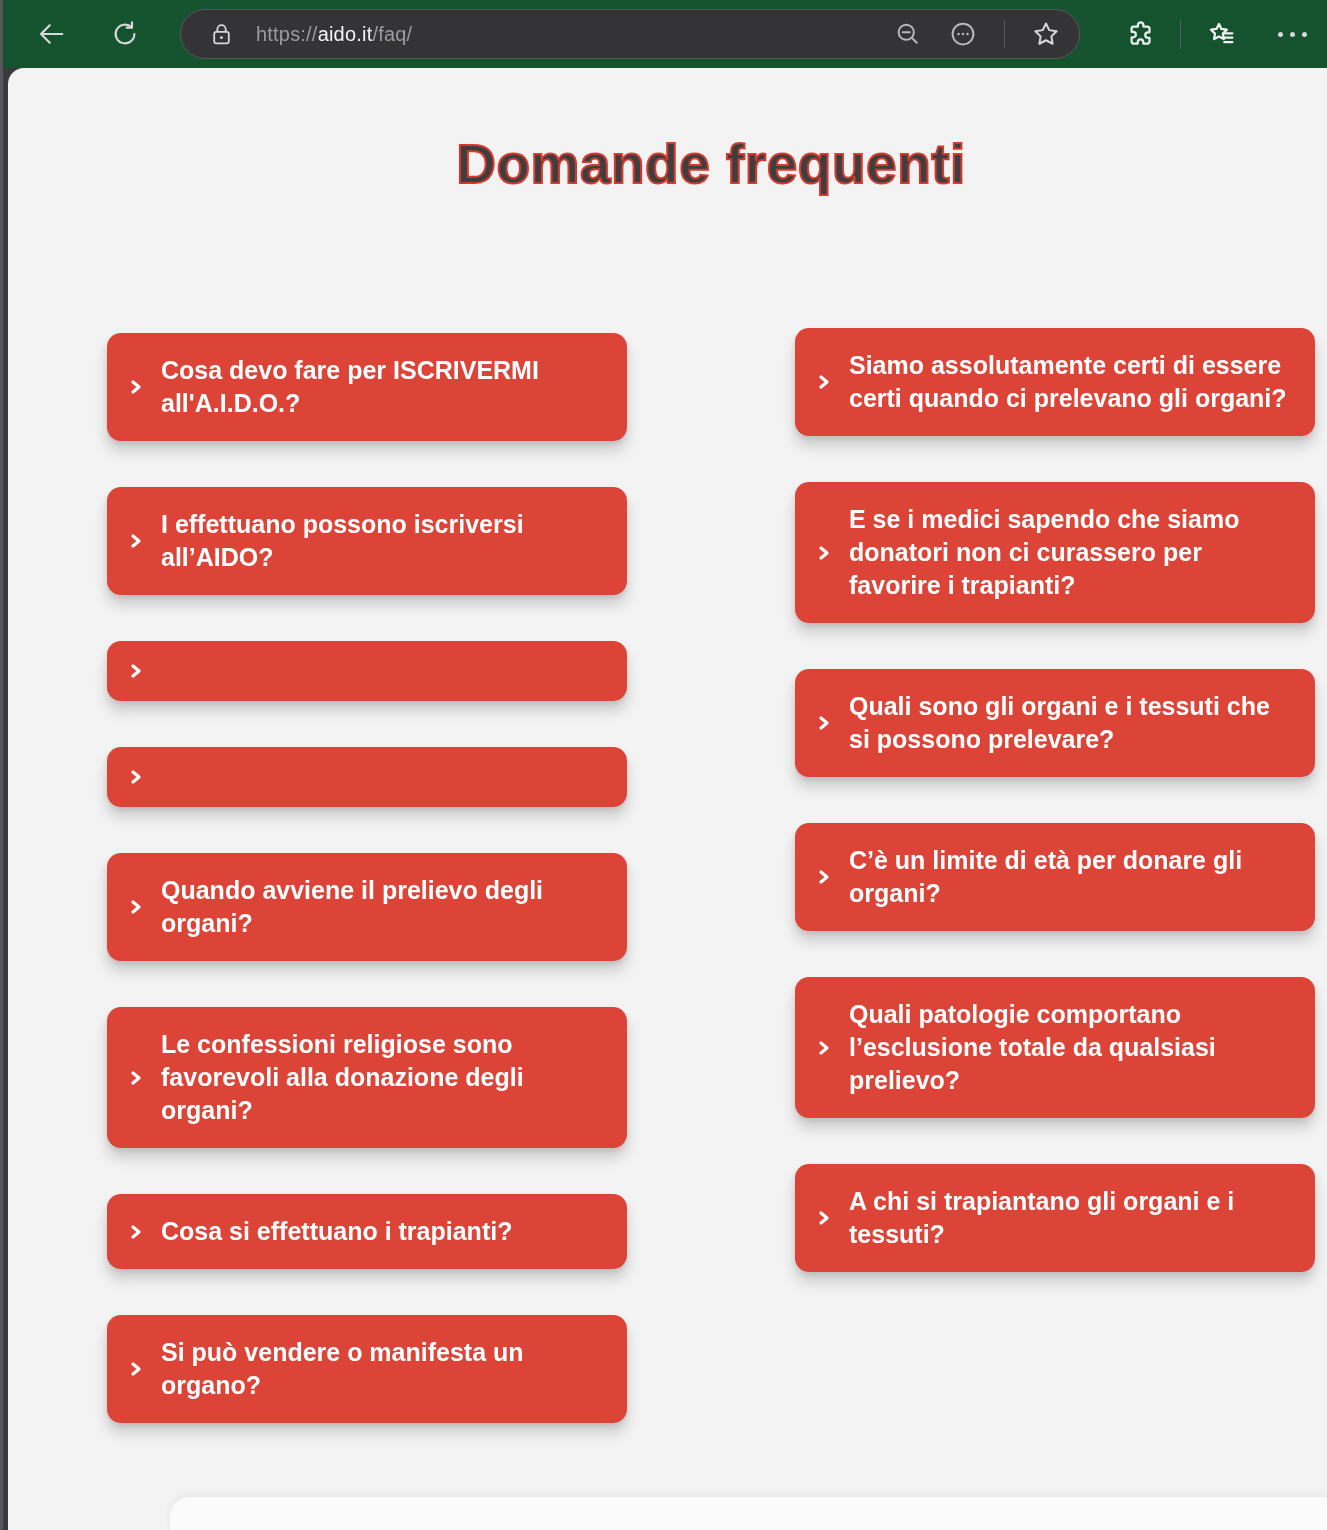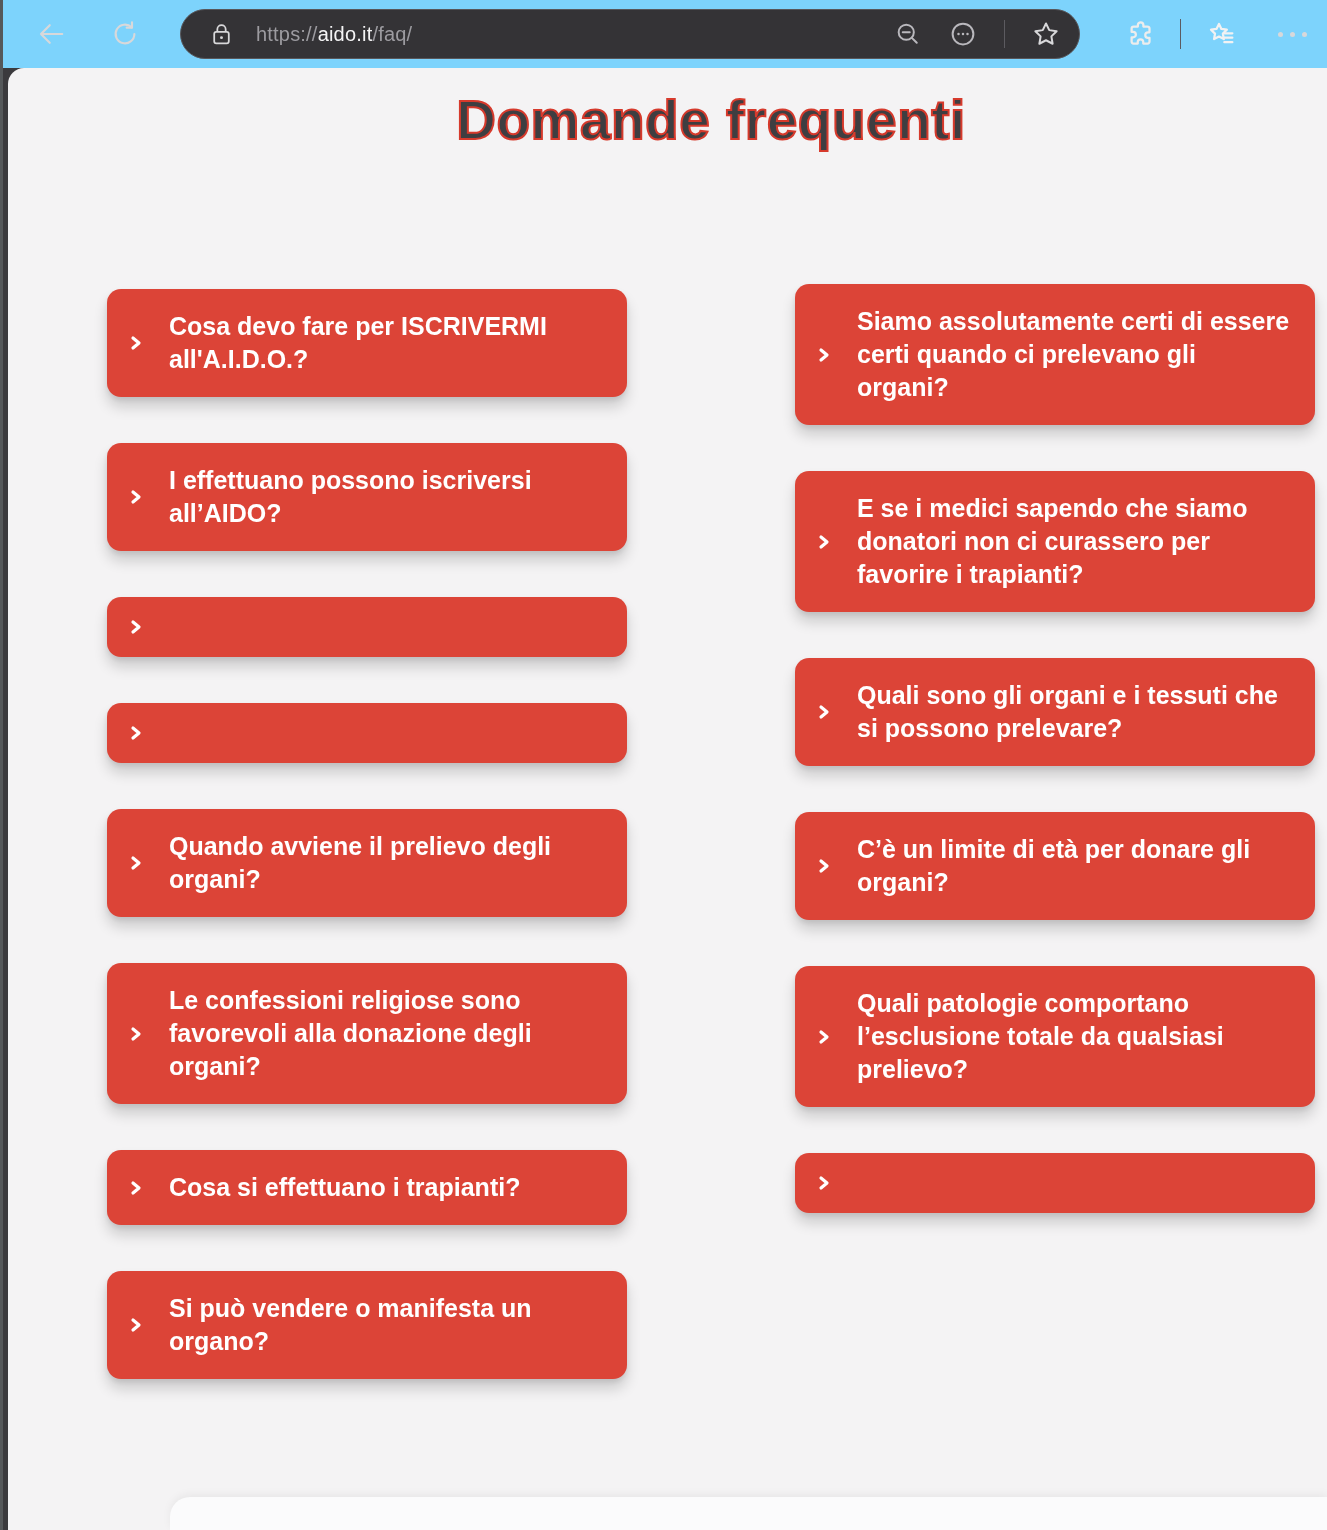--- a/index.html
+++ b/index.html
@@ -2,21 +2,21 @@
 <html><head>
 <meta charset="utf-8">
 <style>
   * { margin:0; padding:0; box-sizing:border-box; }
   html,body { width:1327px; height:1530px; overflow:hidden; background:#3b3a3d;
               font-family:"Liberation Sans", sans-serif; }
 
   
   .edge-highlight { position:absolute; left:0; top:0; width:3px; height:1530px;
                     background:#55585a; z-index:5; }
-  .toolbar { position:relative; height:68px; background:#7dd3fc;
+  .toolbar { position:relative; height:68px; background:#14532d;
              display:flex; align-items:center; z-index:2;text-align:right; }
   .tb-icon { color:#d8d8da; display:flex; align-items:center; justify-content:center;
              background:none; border:none; cursor:pointer; }
   .tb-back { margin-left:36px; }
   .tb-refresh { margin-left:44px; }
   .addr-pill { margin-left:40px; width:900px; height:50px; border-radius:26px;
                background:#343336; border:1px solid #58575b;
                display:flex; align-items:center; padding:0 18px 0 28px; }
   .url-text { font-size:20px; margin-left:22px; white-space:nowrap; letter-spacing:.2px; }
   .url-dim { color:#9c9ba0; }
@@ -28,35 +28,35 @@
   .v-div2 { width:1px; height:30px; background:#5c5b60; margin-left:22px; }
   .after-pill { margin-left:46px; }
   .after-div { margin-left:24px; }
   .overflow-dots { margin-left:40px; width:30px; overflow:hidden; display:flex; gap:7px; }
   .dot { width:5px; height:5px; border-radius:50%; background:#d8d8da; flex:none; }
 
   
   .page { position:relative; margin-left:8px; width:1319px; height:1462px;
           background:#f4f3f4; border-top-left-radius:16px; overflow:hidden; }
   .content { padding-left:99px; width:1307px; }
-  h1.page-title { margin-top:20px; text-align:center;
+  h1.page-title { margin-top:64px; text-align:center;
         font-size:55px; font-weight:700; color:#3e3e41;
         -webkit-text-stroke:2px #d63a2c; letter-spacing:.5px; }
   .faq-columns { display:flex; gap:168px; margin-top:132px; }
   .faq-col { width:520px; }
   .faq-col.left { margin-top:5px; }
 
   .faq-btn { display:flex; align-items:center; width:100%;
              background:#dc4437; border:none; border-radius:14px;
              padding:21px 24px 21px 22px; margin-bottom:46px;
              box-shadow:0 10px 14px rgba(0,0,0,.16), 0 3px 5px rgba(0,0,0,.08);
              cursor:pointer; text-align:left; }
   .chev { flex:none; margin-right:18px; display:flex; align-items:center; }
   .faq-label { color:#ffffff; font-weight:700; font-size:25px; line-height:1.32;
-               font-family:"Liberation Sans", sans-serif;margin-left:8px; }
+               font-family:"Liberation Sans", sans-serif; }
 
   .bottom-sheet { position:absolute; left:162px; right:0; top:1429px; bottom:0;
                   background:#fbfbfc; border-top-left-radius:20px;
                   box-shadow:0 -3px 8px rgba(0,0,0,.05); }
   svg { display:block; }
 </style>
 </head>
 <body>
 
 <div class="edge-highlight"></div>
@@ -253,18 +253,19 @@
     <span class="faq-label">Quali patologie comportano l’esclusione totale da qualsiasi prelievo?</span>
   </button>
 
 
   <button class="faq-btn">
     <span class="chev">
       <svg width="14" height="18" viewBox="0 0 14 18">
         <path d="M4 4l6 5-6 5" stroke="#ffffff" stroke-width="3.2" fill="none" stroke-linecap="round" stroke-linejoin="round"></path>
       </svg>
     </span>
+    <span class="faq-label">A chi si trapiantano gli organi e i tessuti?</span>
   </button>
 </div>
     </div>
   </div>
   <div class="bottom-sheet"></div>
 </div>
 
 </body></html>

